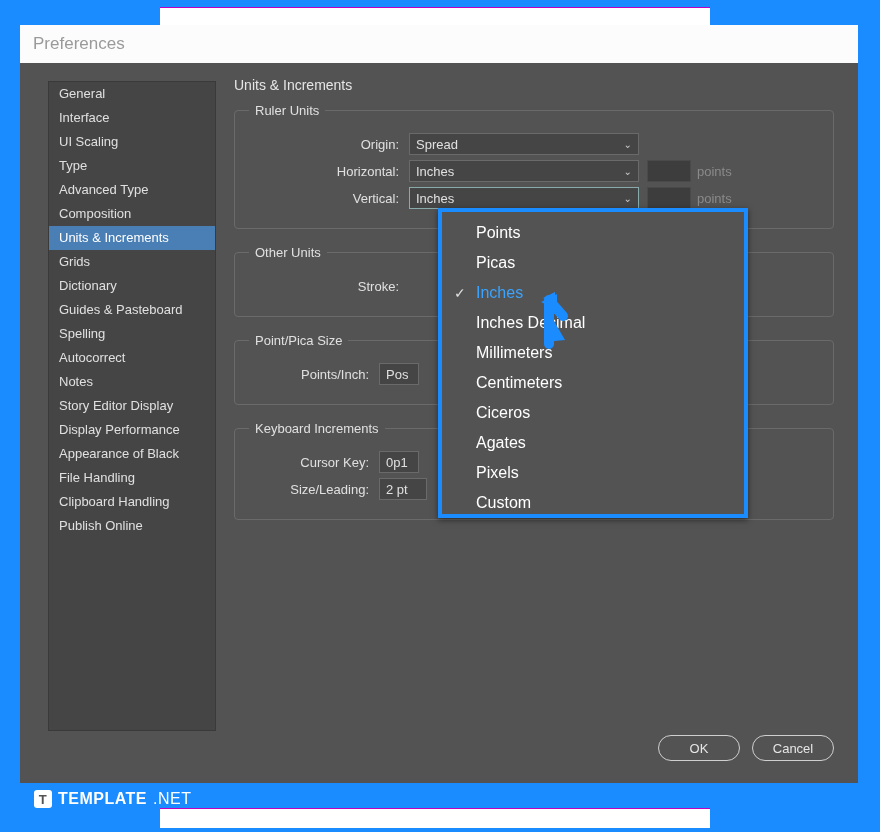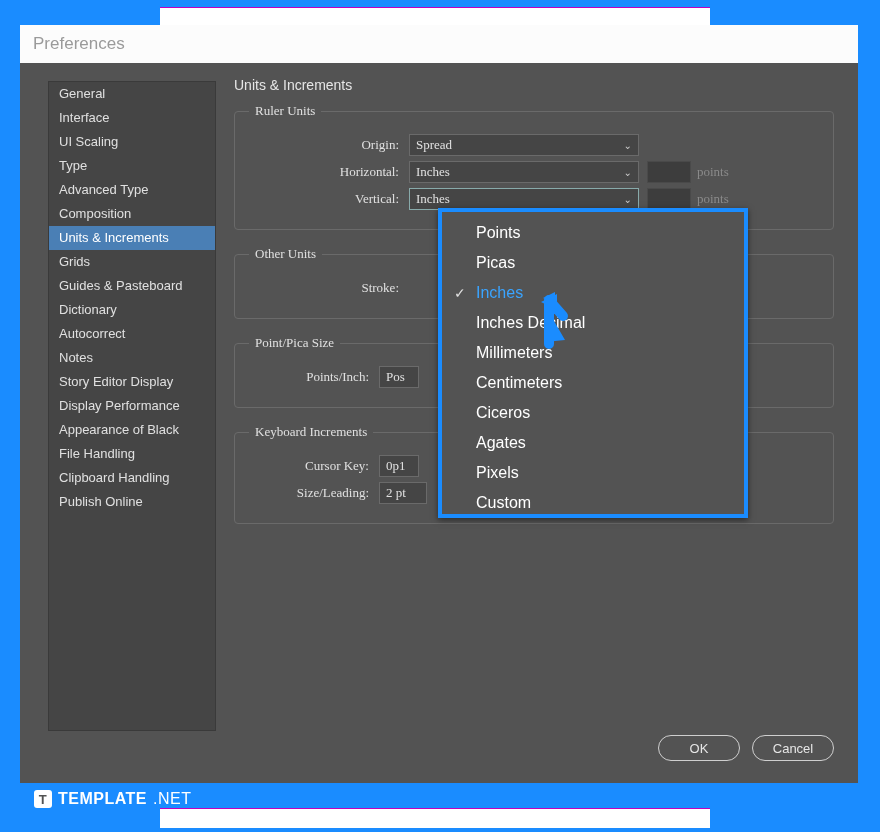--- a/index.html
+++ b/index.html
@@ -77,21 +77,20 @@
     font-size:14px;
     color:#e6e6e6;
     margin-bottom:10px;
   }
   fieldset.group {
     border:1px solid #6a6a6a;
     border-radius:4px;
     margin-bottom:16px;
     padding:10px 14px 14px 14px;
     position:relative;
-    font-family:Liberation Serif, serif;
   }
   fieldset.group > legend {
     padding:0 6px;
     color:#e0e0e0;
     font-size:13px;
   }
   .row {
     display:flex;
     align-items:center;
     margin:5px 0;
@@ -234,22 +233,23 @@
 
     <div class="sidebar" id="sidebar">
         <div class="sidebar-item">General</div>
         <div class="sidebar-item">Interface</div>
         <div class="sidebar-item">UI Scaling</div>
         <div class="sidebar-item">Type</div>
         <div class="sidebar-item">Advanced Type</div>
         <div class="sidebar-item">Composition</div>
         <div class="sidebar-item active">Units &amp; Increments</div>
         <div class="sidebar-item">Grids</div>
+        <div class="sidebar-item">Dictionary</div>
         <div class="sidebar-item">Guides &amp; Pasteboard</div>
-        <div class="sidebar-item">Dictionary</div>
+        <div class="sidebar-item">Spelling</div>
         <div class="sidebar-item">Autocorrect</div>
         <div class="sidebar-item">Notes</div>
         <div class="sidebar-item">Story Editor Display</div>
         <div class="sidebar-item">Display Performance</div>
         <div class="sidebar-item">Appearance of Black</div>
         <div class="sidebar-item">File Handling</div>
         <div class="sidebar-item">Clipboard Handling</div>
         <div class="sidebar-item">Publish Online</div>
       </div>
 

